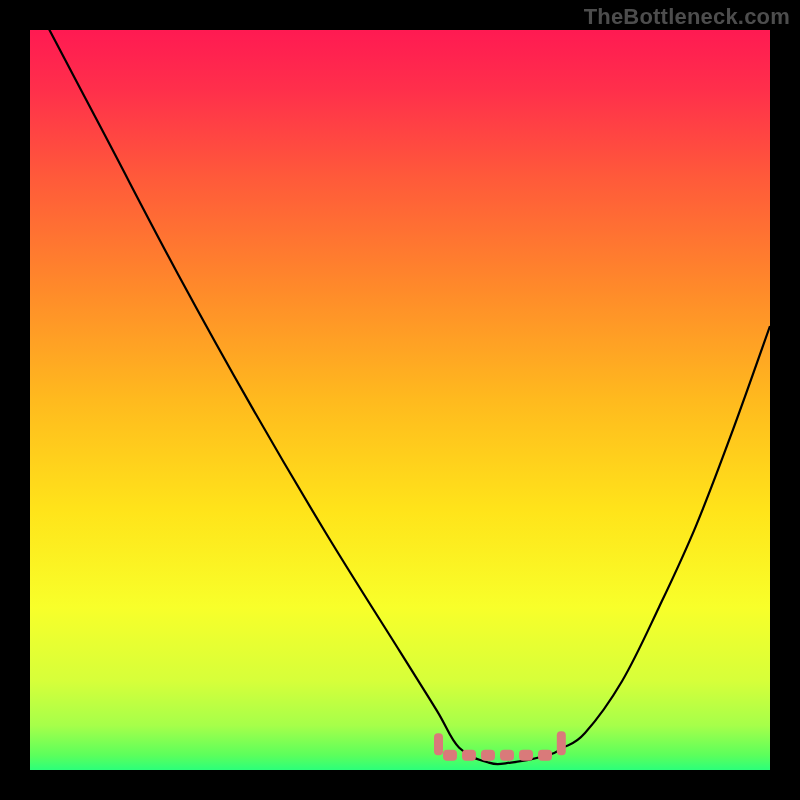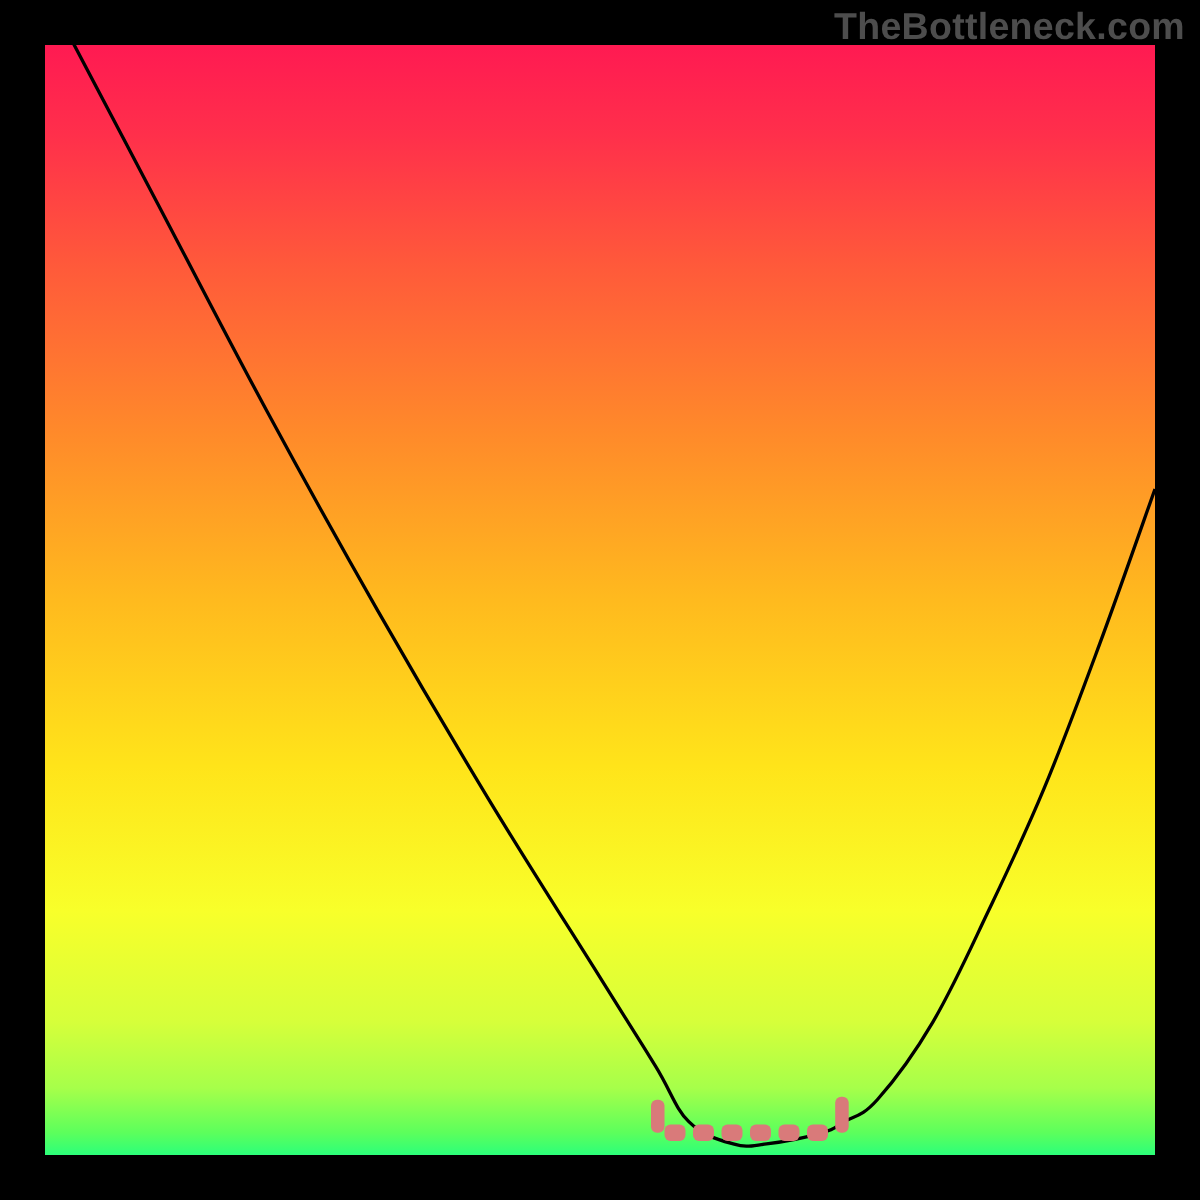--- a/index.html
+++ b/index.html
@@ -14,21 +14,21 @@
   .stage {
     position: relative;
     width: 800px;
     height: 800px;
   }
   .watermark {
     position: absolute;
     top: 4px;
     right: 10px;
     color: #4d4d4d;
-    font-size: 25px;
+    font-size: 22px;
     font-weight: 600;
     letter-spacing: 0.2px;
     z-index: 3;
     user-select: none;
   }
   .plot {
     position: absolute;
     left: 30px;
     top: 30px;
     width: 740px;

